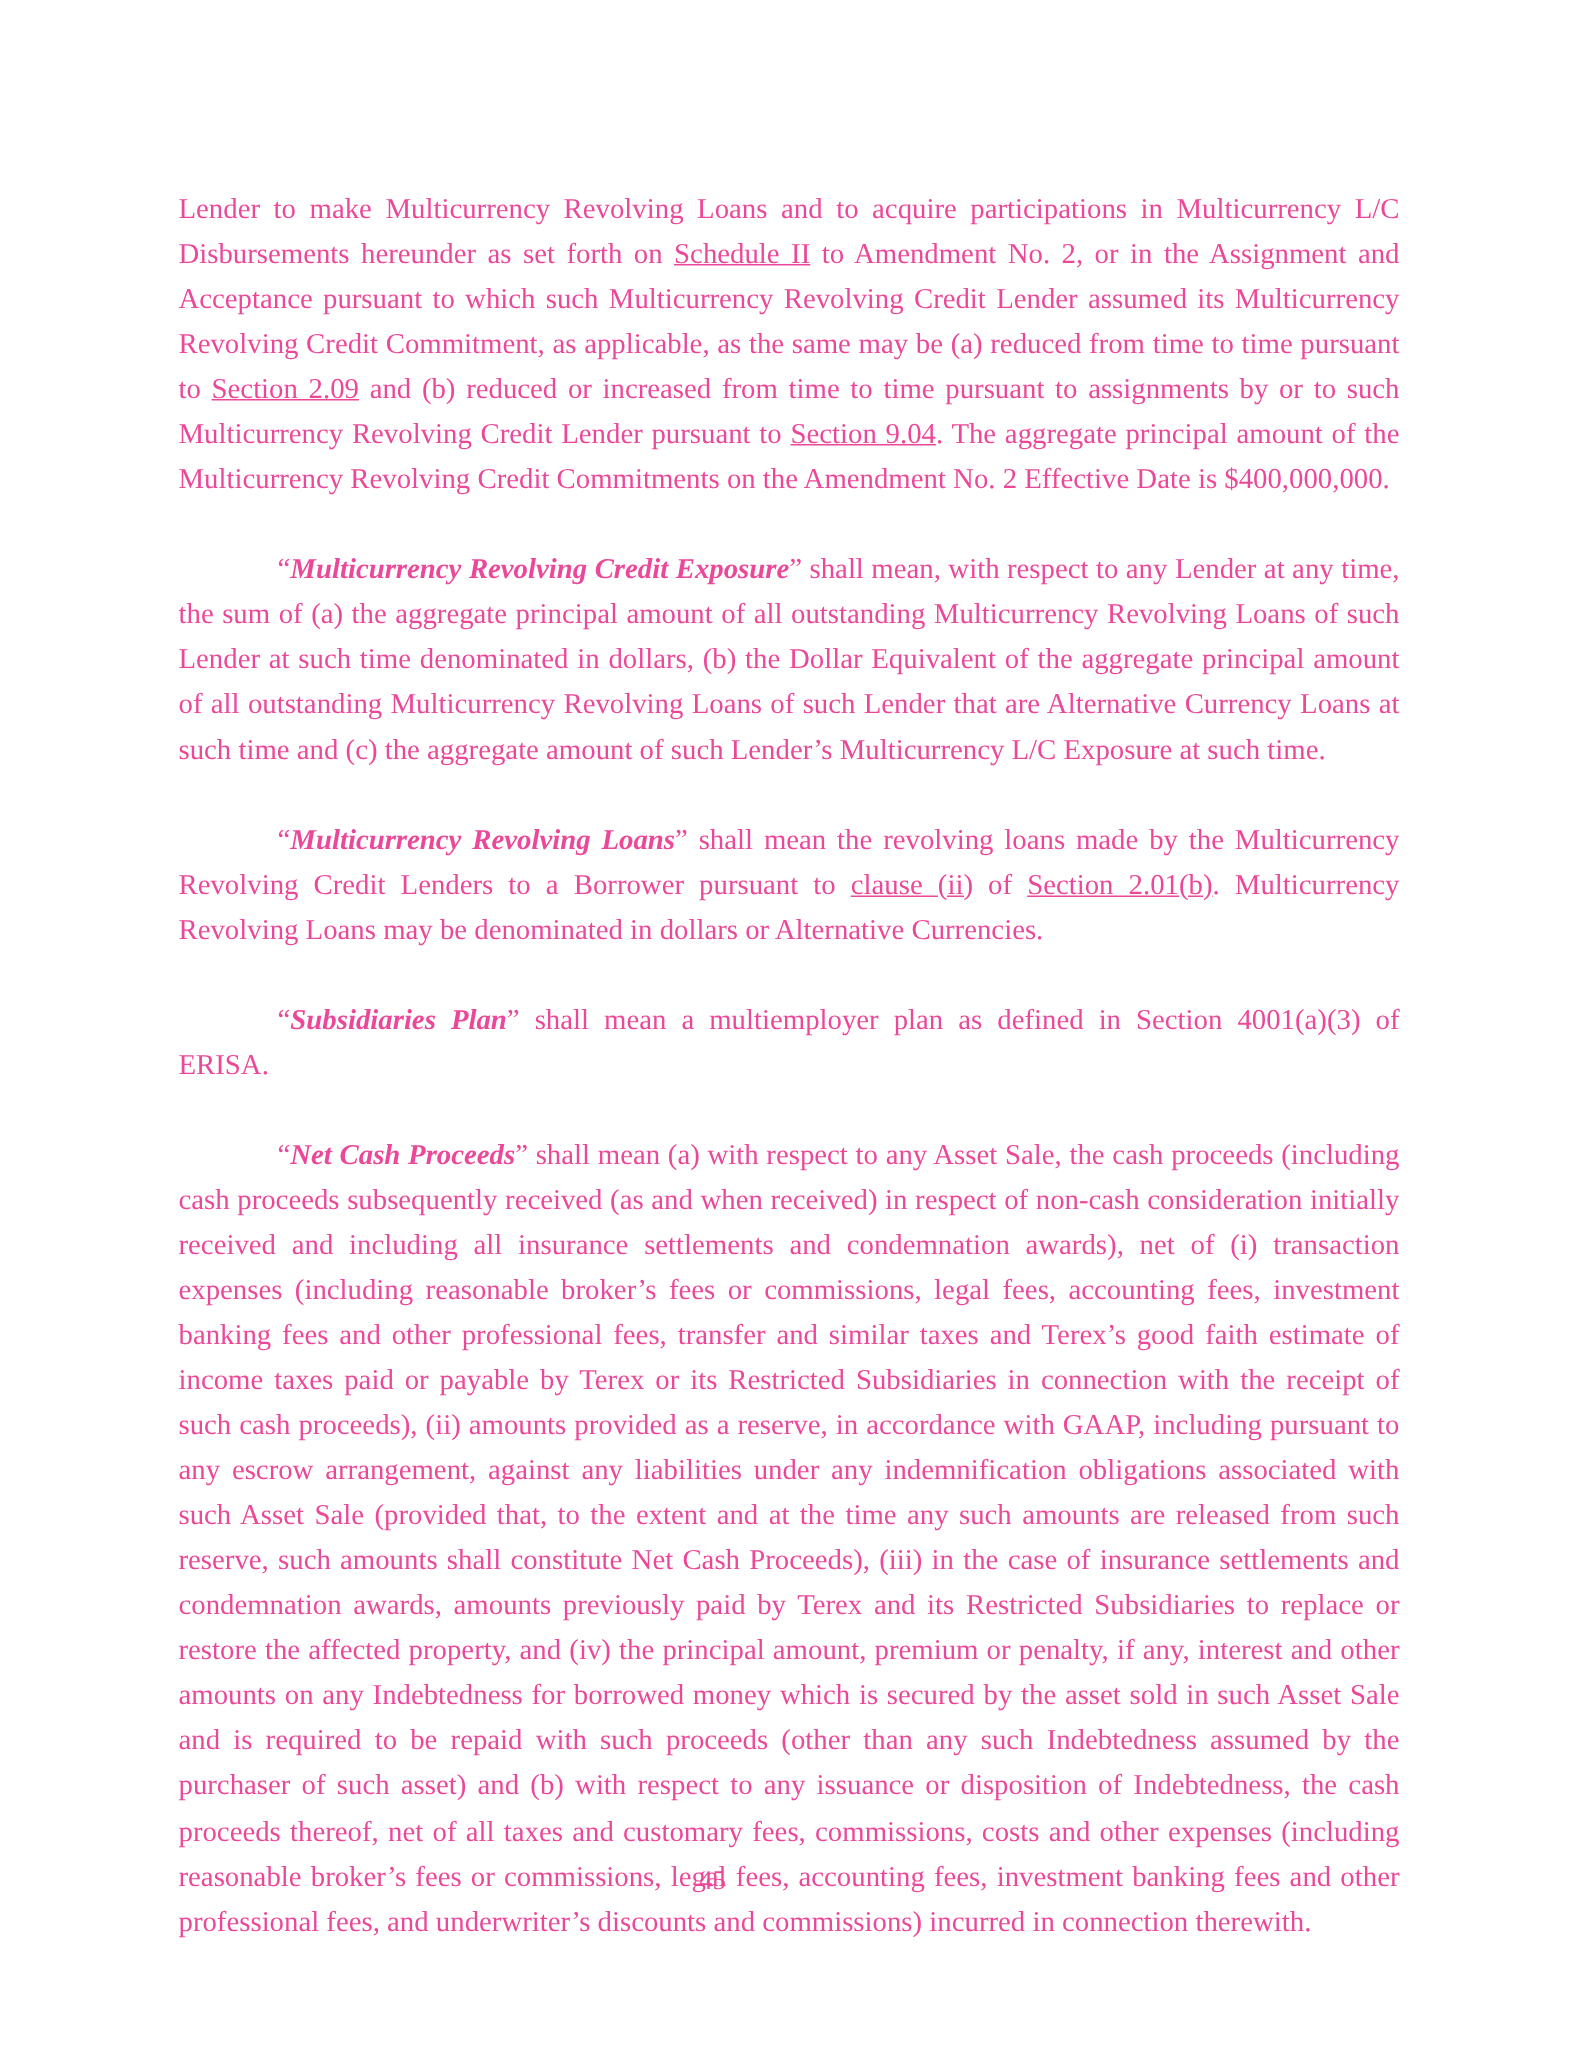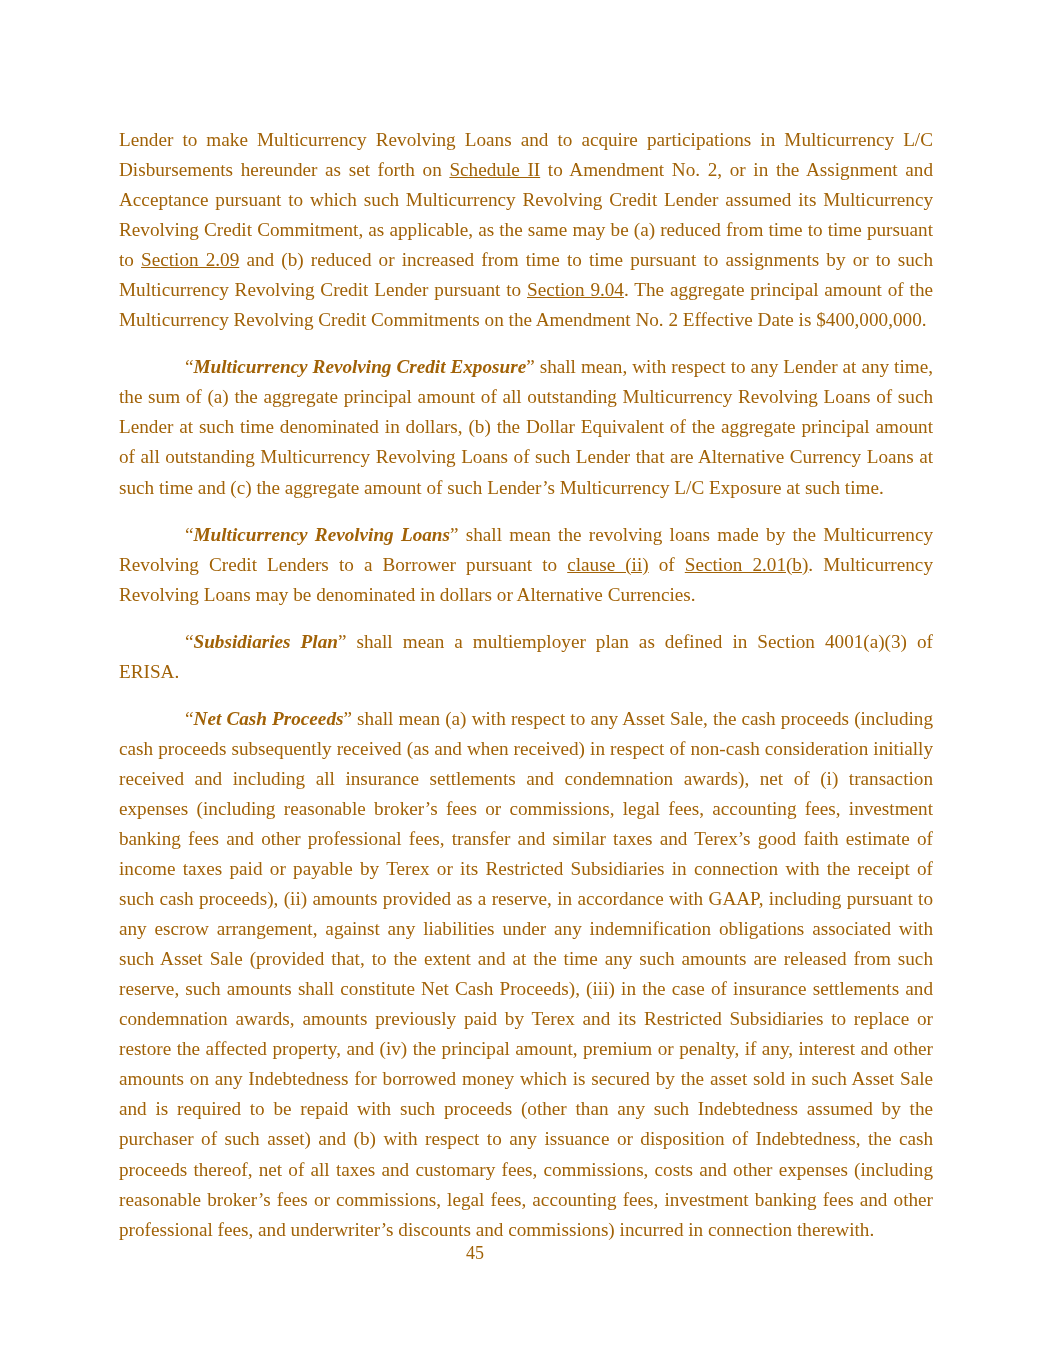--- a/index.html
+++ b/index.html
@@ -8,42 +8,42 @@
     background: #ffffff;
   }
   .page {
     width: 1055px;
     height: 1365px;
     margin: 0 auto;
     background: #ffffff;
     position: relative;
     box-sizing: border-box;
     font-family: "Liberation Serif", "DejaVu Serif", serif;
-    color: #a16207;
+    color: #ec4899;
   }
   .content {
     position: absolute;
     left: 119px;
     top: 125px;
     width: 814px;
   }
   p {
     margin: 0 0 0 0;
     font-size: 19.2px;
     line-height: 1.565;
     text-align: justify;
     text-justify: inter-word;
     hyphens: none;
   }
   p.first {
     text-indent: 0;
   }
   p.defn {
     text-indent: 66px;
-    margin-top: 17px;
+    margin-top: 30px;
   }
   .u {
     text-decoration: underline;
   }
   .bi {
     font-weight: bold;
     font-style: italic;
   }
   .it {
   }

